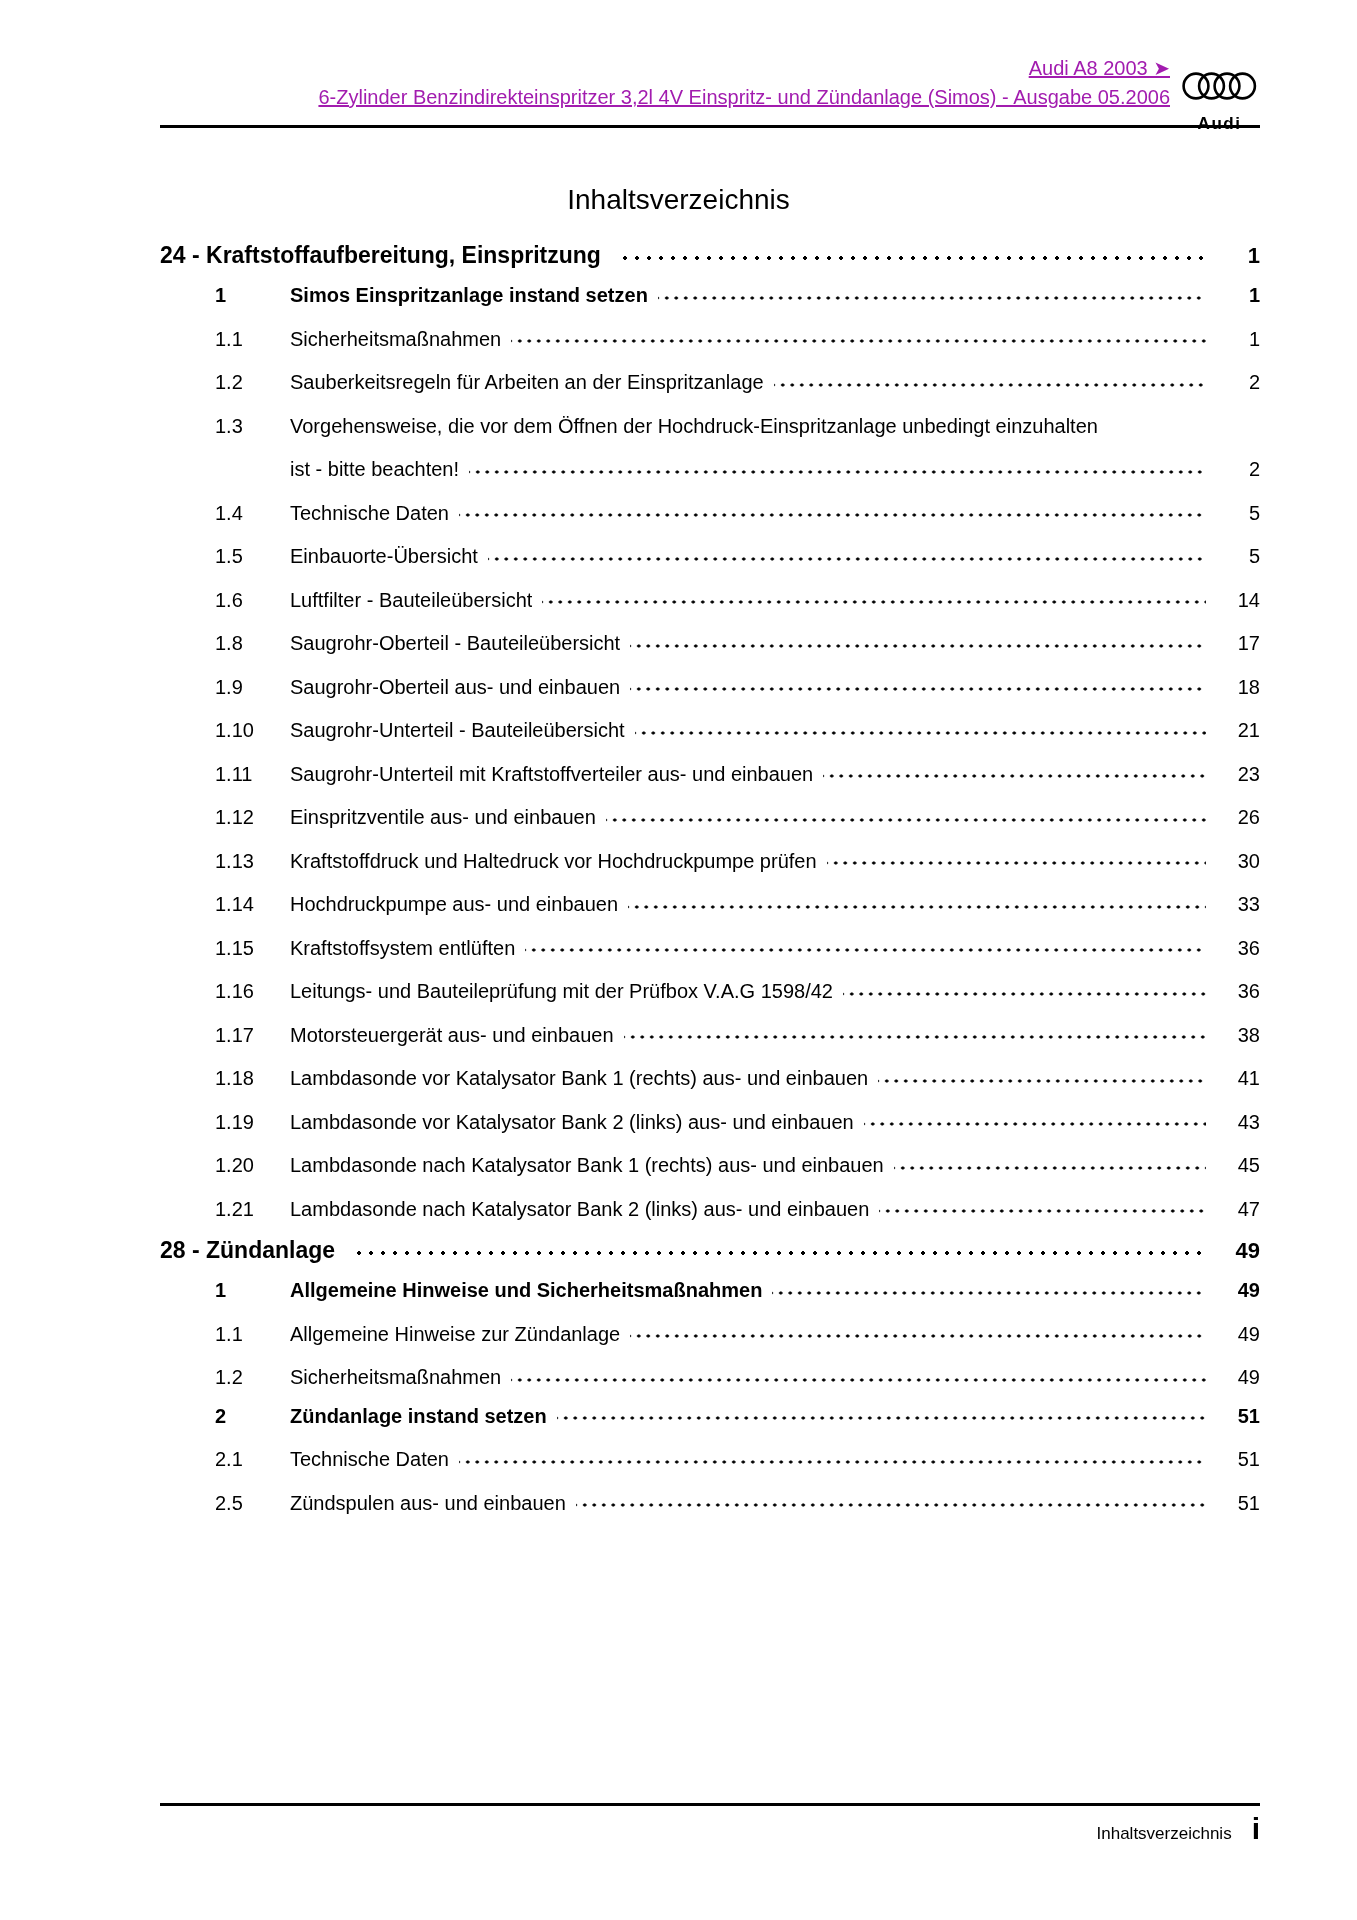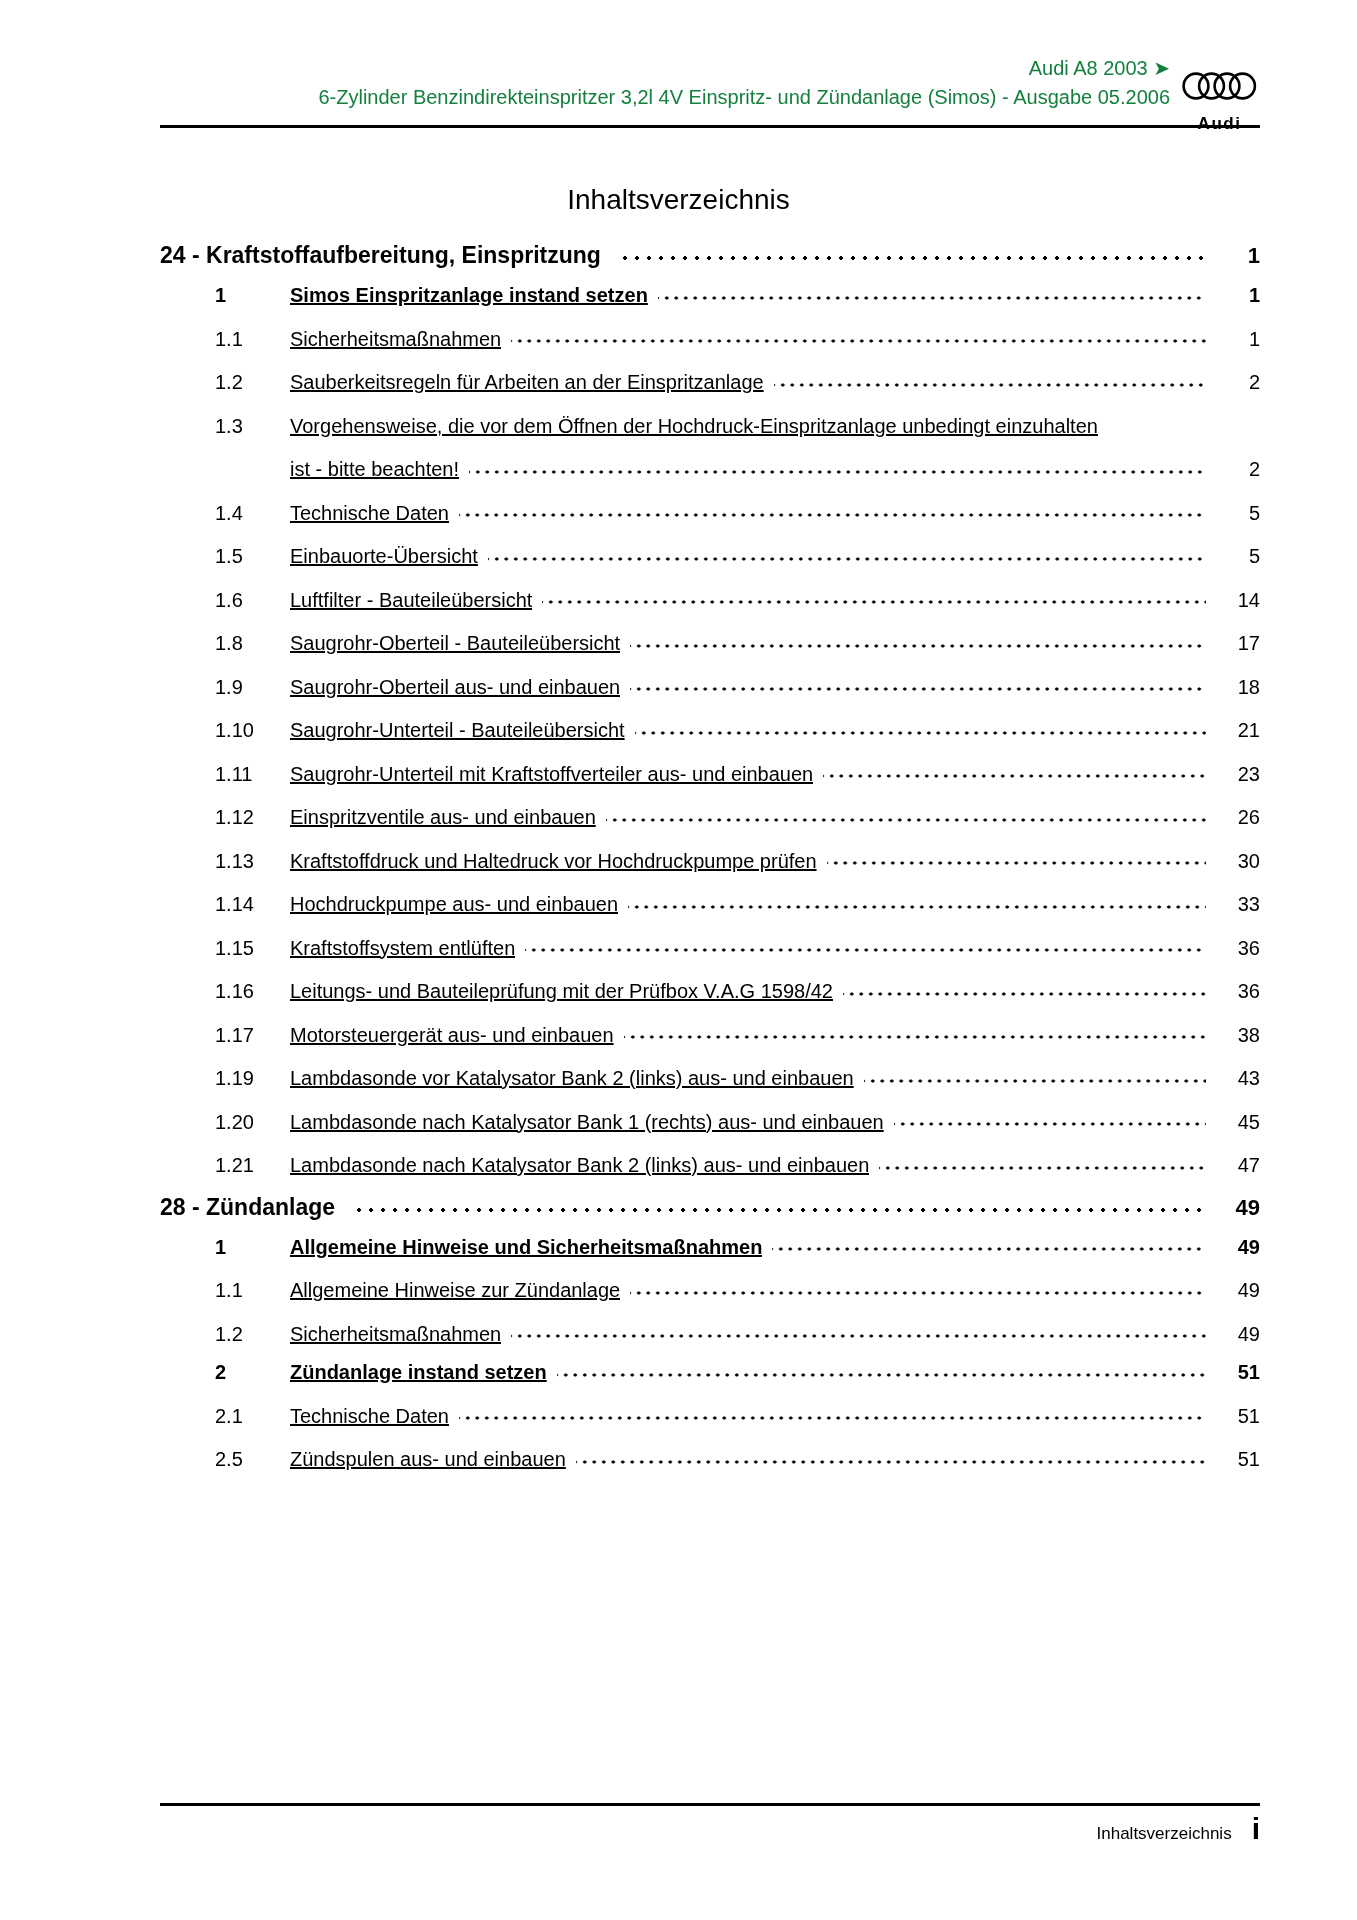--- a/index.html
+++ b/index.html
@@ -9,21 +9,21 @@
     width:1357px; height:1920px;
     background:#ffffff;
     color:#000;
     font-family:"Liberation Sans", sans-serif;
     overflow:hidden;
     margin:0 auto;
   }
   
   .header-text {
     position:absolute; top:54px; left:160px; width:1010px;
-    text-align:right; font-size:20px; line-height:29px; color:#15803d;
+    text-align:right; font-size:20px; line-height:29px; color:#a21caf;text-decoration:underline;
   }
   .logo {
     position:absolute; top:72px; right:99px; width:77px; text-align:center;
   }
   .logo svg { display:block; margin:0 auto; }
   .wordmark {
     font-size:17px; font-weight:bold; letter-spacing:1.5px;
     margin-top:14px; font-family:"Liberation Sans", sans-serif;
   }
   .rule { position:absolute; height:3px; background:#000; }
@@ -46,21 +46,21 @@
   }
   .toc-heading.gap-top { margin-top:12px; }
   .toc-row {
     display:flex; align-items:baseline;
     height:28.5px; line-height:28.5px; font-size:20px;margin-top:15px;
   }
   .toc-row.bold { font-weight:bold; }
   .toc-row.gap-top-sm { margin-top:10px; }
   .toc-row .num { width:55px; flex:none; }
   .toc-row .numval { width:75px; flex:none; }
-  .toc-row .etitle { white-space:nowrap; flex:0 1 auto; overflow:hidden;text-decoration:underline; }
+  .toc-row .etitle { white-space:nowrap; flex:0 1 auto; overflow:hidden; }
   .leader {
     flex:1 1 0; min-width:0; align-self:stretch;
     margin:0 8px 0 10px;
     background-image: radial-gradient(circle, #000 1.45px, transparent 1.7px);
     background-size: 9.5px 10px;
     background-repeat: repeat-x;
     background-position: left 4px bottom 7px;
   }
   .toc-heading .leader {
     margin-left:14px;
@@ -250,20 +250,27 @@
   </div>
 
   <div class="toc-row">
     <span class="num"></span>
     <span class="numval">1.17</span>
     <span class="etitle">Motorsteuergerät aus- und einbauen</span>
     <span class="leader"></span>
     <span class="epage">38</span>
   </div>
 
+  <div class="toc-row">
+    <span class="num"></span>
+    <span class="numval">1.18</span>
+    <span class="etitle">Lambdasonde vor Katalysator Bank 1 (rechts) aus- und einbauen</span>
+    <span class="leader"></span>
+    <span class="epage">41</span>
+  </div>
 
   <div class="toc-row">
     <span class="num"></span>
     <span class="numval">1.19</span>
     <span class="etitle">Lambdasonde vor Katalysator Bank 2 (links) aus- und einbauen</span>
     <span class="leader"></span>
     <span class="epage">43</span>
   </div>
 
   <div class="toc-row">

